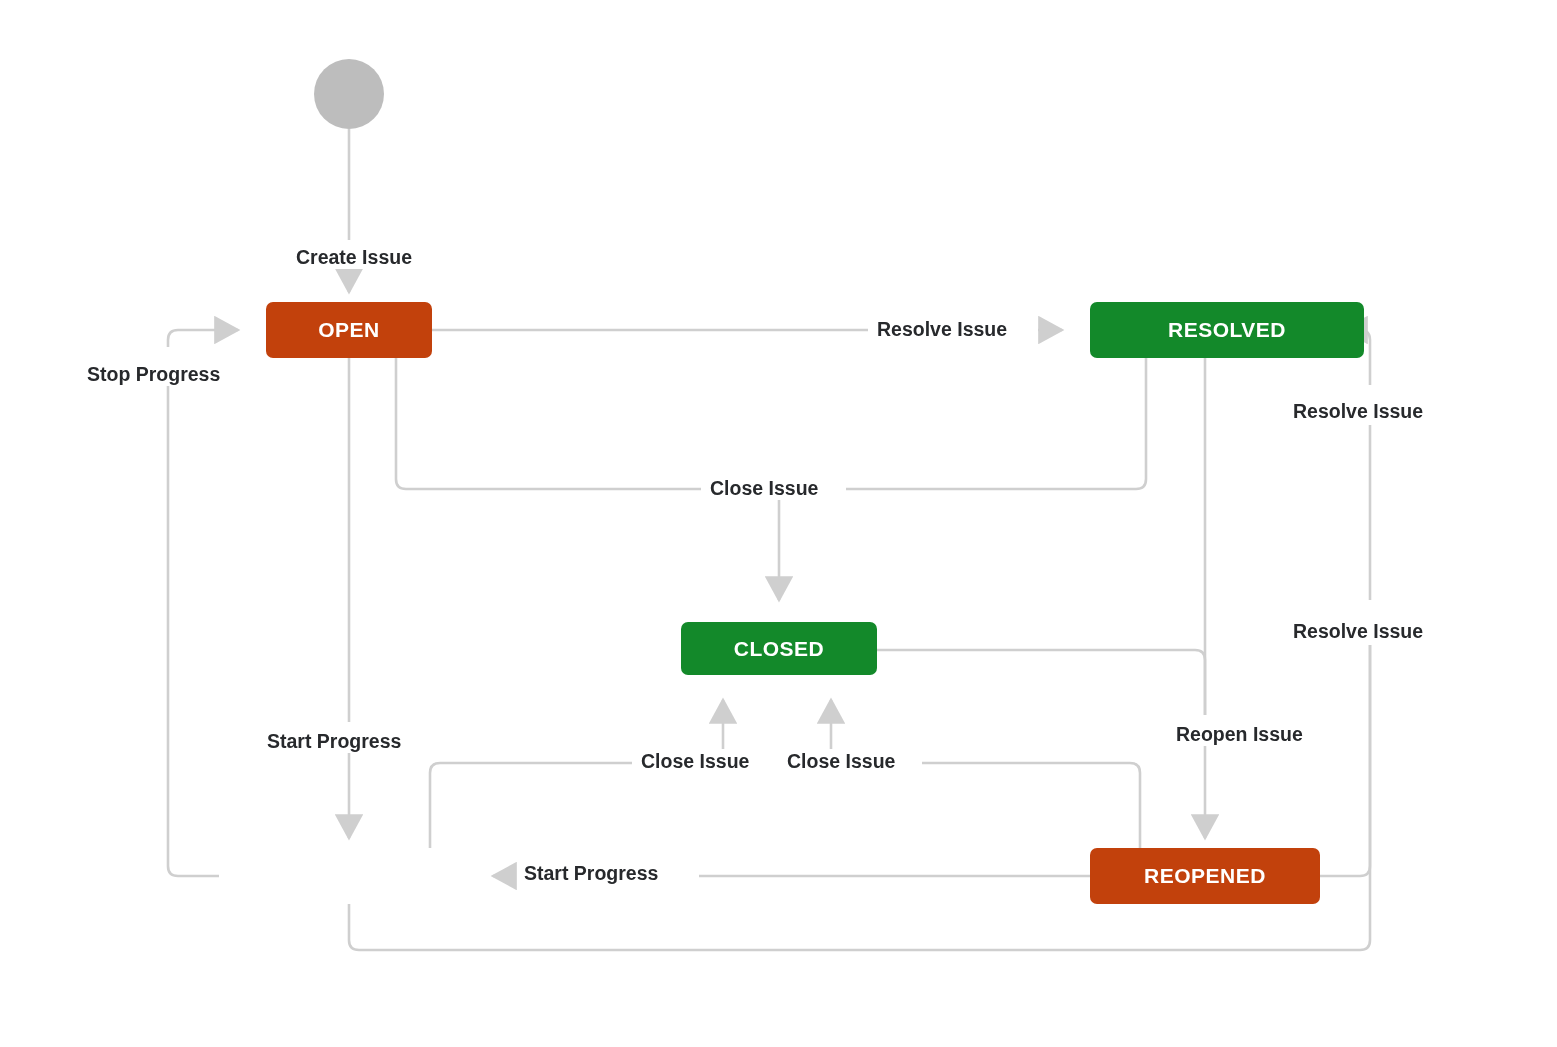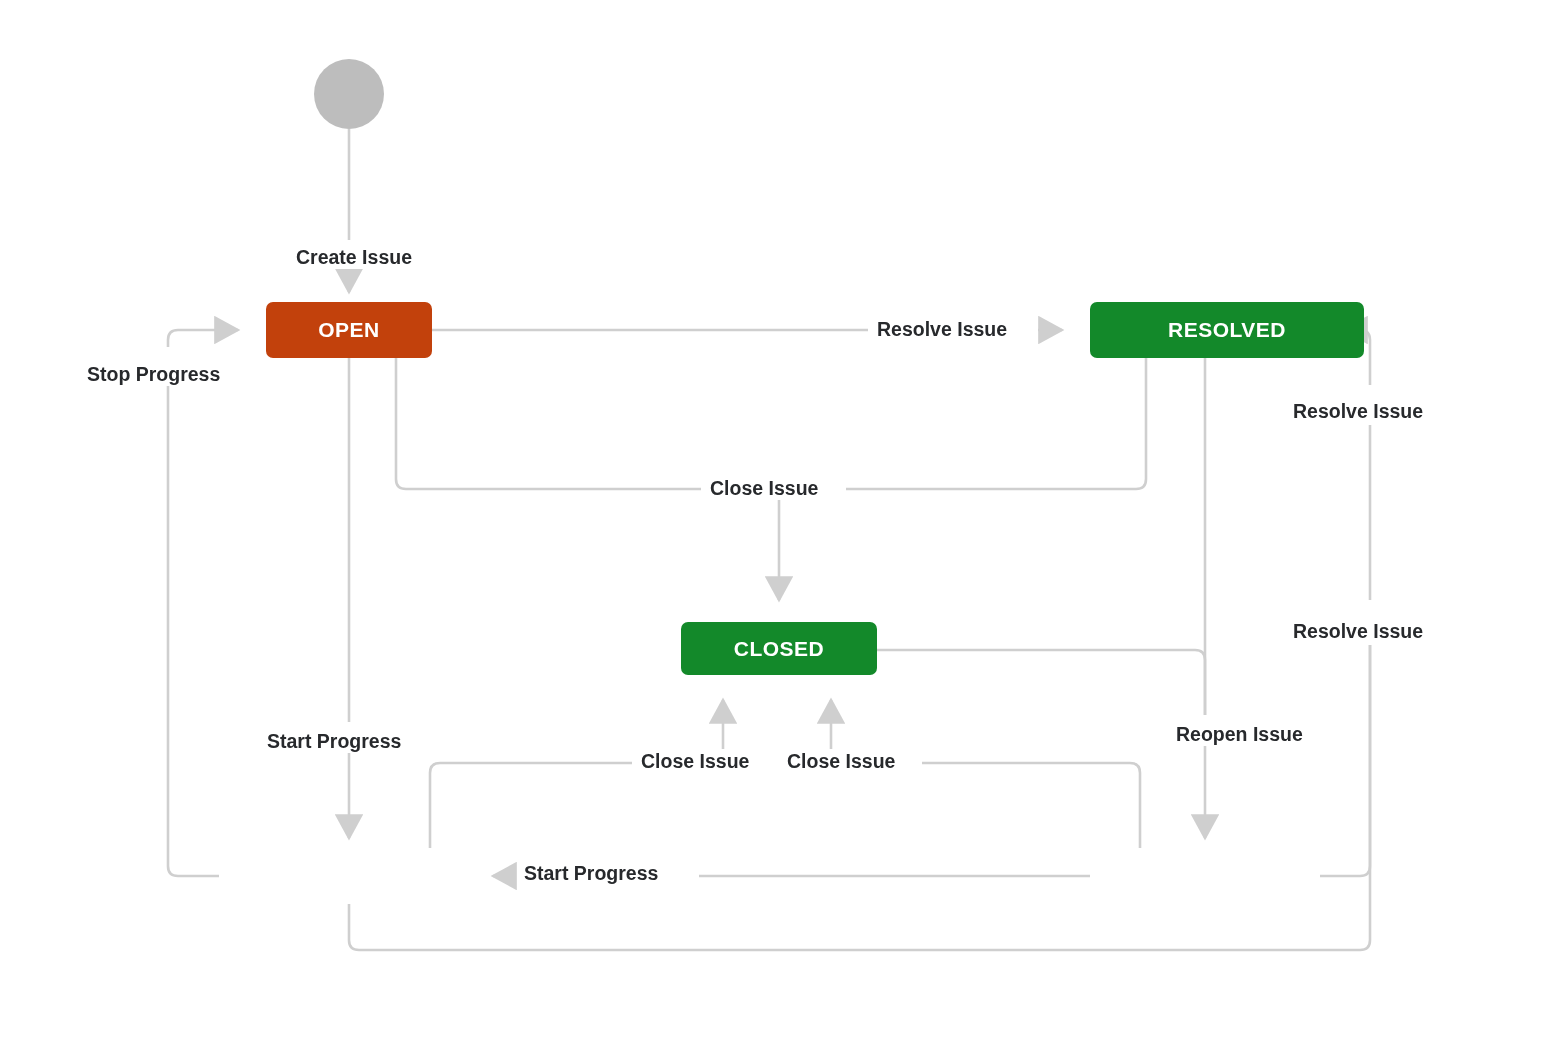--- a/index.html
+++ b/index.html
@@ -126,20 +126,23 @@
 
   <div class="node green" style="left:1090px; top:302px; width:274px; height:56px;">
     <span class="node-label">RESOLVED</span>
   </div>
 
   <div class="node green" style="left:681px; top:622px; width:196px; height:53px;">
     <span class="node-label">CLOSED</span>
   </div>
 
 
+  <div class="node blue" style="left:1090px; top:848px; width:230px; height:56px;">
+    <span class="node-label">REOPENED</span>
+  </div>
 
   <div class="edge-label" style="left:256px; top:245px;margin-left:33px;">Create Issue</div>
 
   <div class="edge-label" style="left:80px; top:362px;">Stop Progress</div>
 
   <div class="edge-label" style="left:870px; top:317px;">Resolve Issue</div>
 
   <div class="edge-label" style="left:1286px; top:399px;">Resolve Issue</div>
 
   <div class="edge-label" style="left:703px; top:476px;">Close Issue</div>

